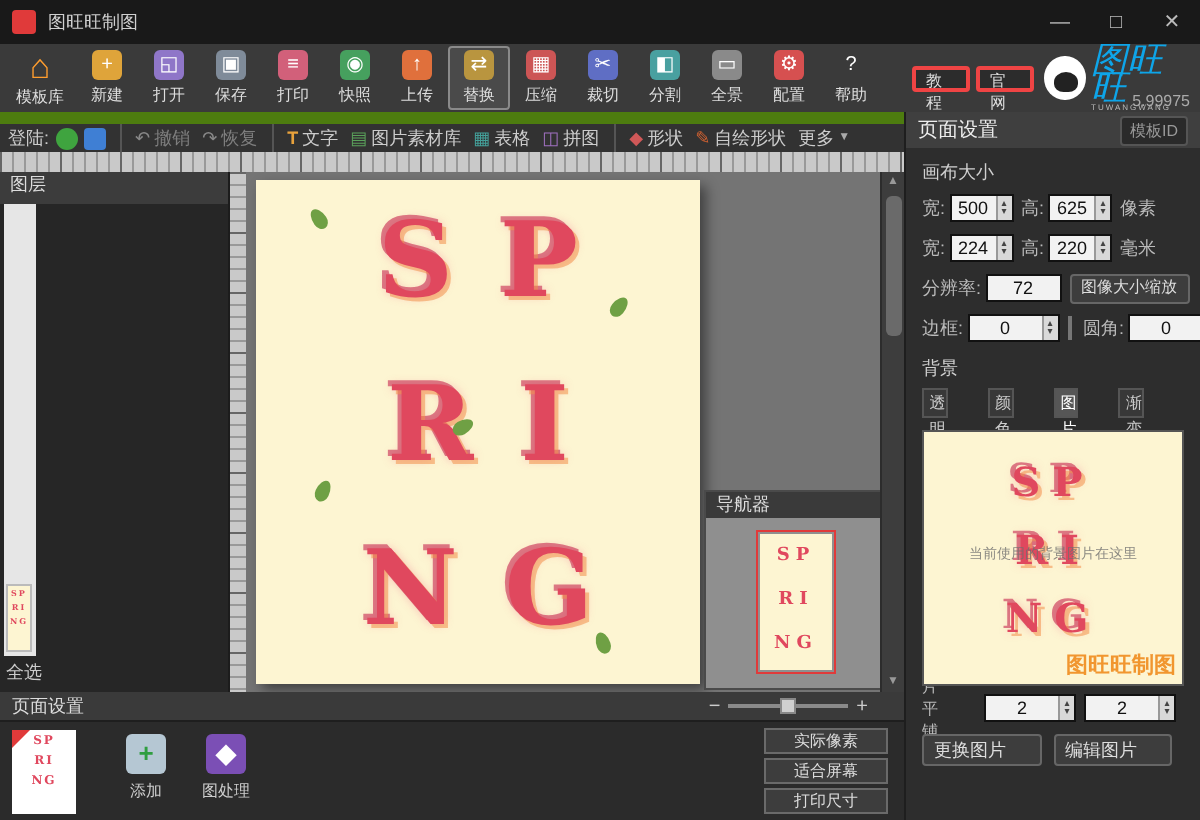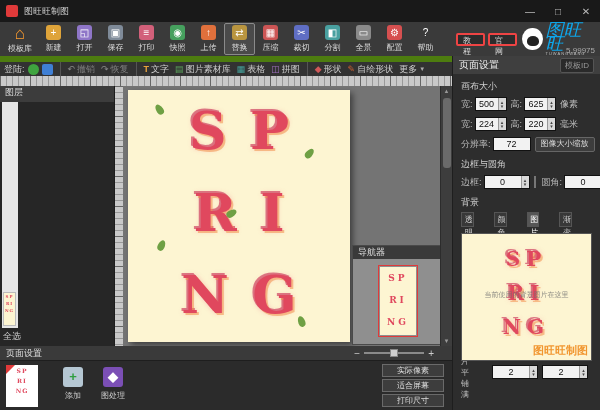--- a/index.html
+++ b/index.html
@@ -413,21 +413,20 @@
     <span class="unit">毫米</span>
   </div>
   <div class="rp-row">
     <span class="lbl">分辨率:</span>
     <span class="num small">
         <span class="nval">72</span>
       </span>
     <span class="rp-btn">图像大小缩放</span>
   </div>
 
-  <div class="rp-sec">边框与圆角</div>
   <div class="rp-row">
     <span class="lbl">边框:</span>
     <span class="num small">
         <span class="nval">0</span>
         <span class="spin">
           <span>▴</span>
           <span>▾</span>
         </span>
       </span>
     <span class="swatch"></span>
@@ -470,13 +469,17 @@
       </span>
     <span class="num small">
         <span class="nval">2</span>
         <span class="spin">
           <span>▴</span>
           <span>▾</span>
         </span>
       </span>
   </div>
 
+  <div class="rp-bottom">
+    <span class="rp-btn">更换图片</span>
+    <span class="rp-btn">编辑图片</span>
+  </div>
 </div>
 
 </body></html>

